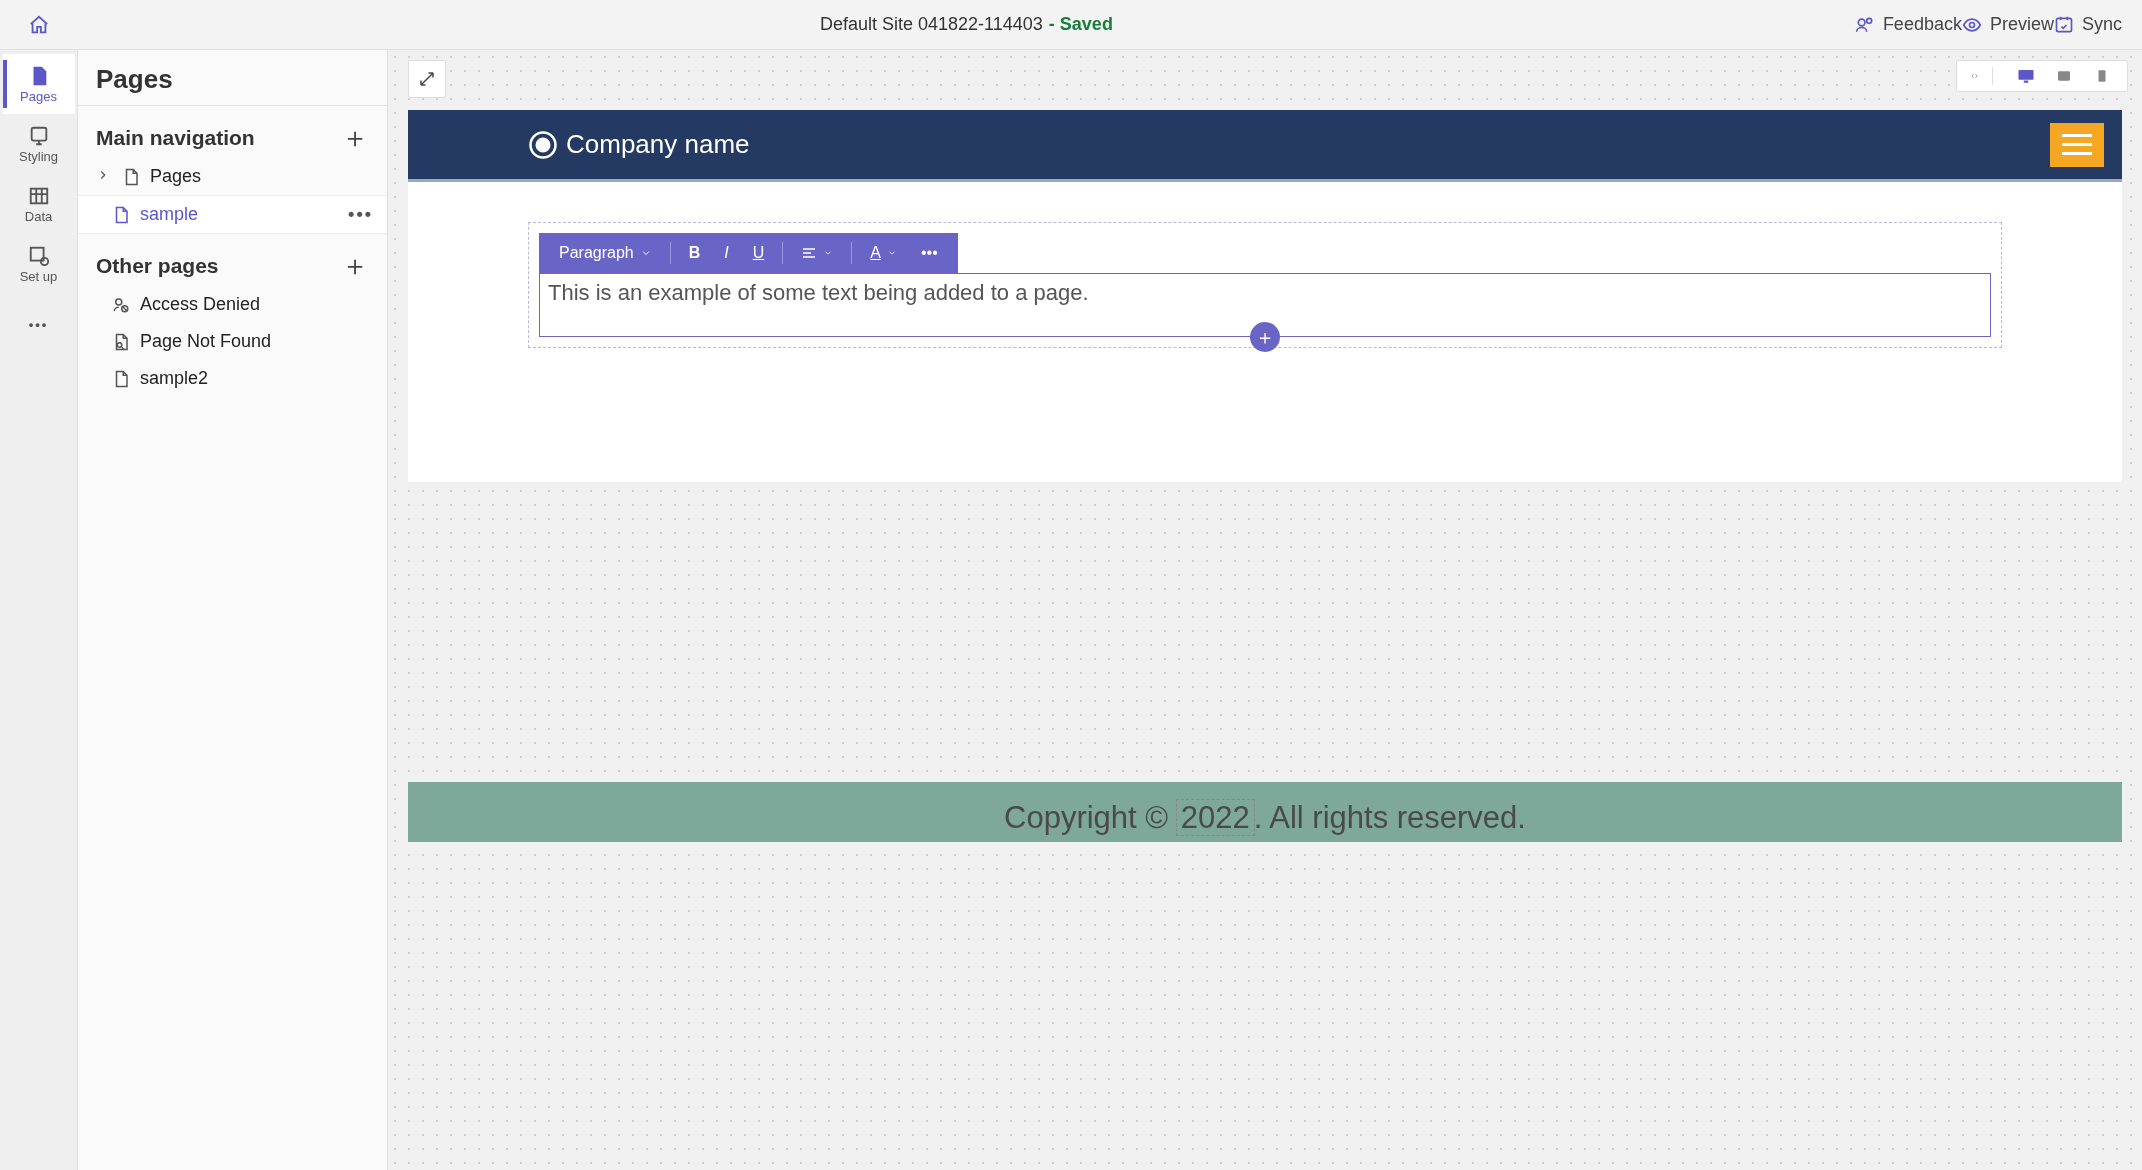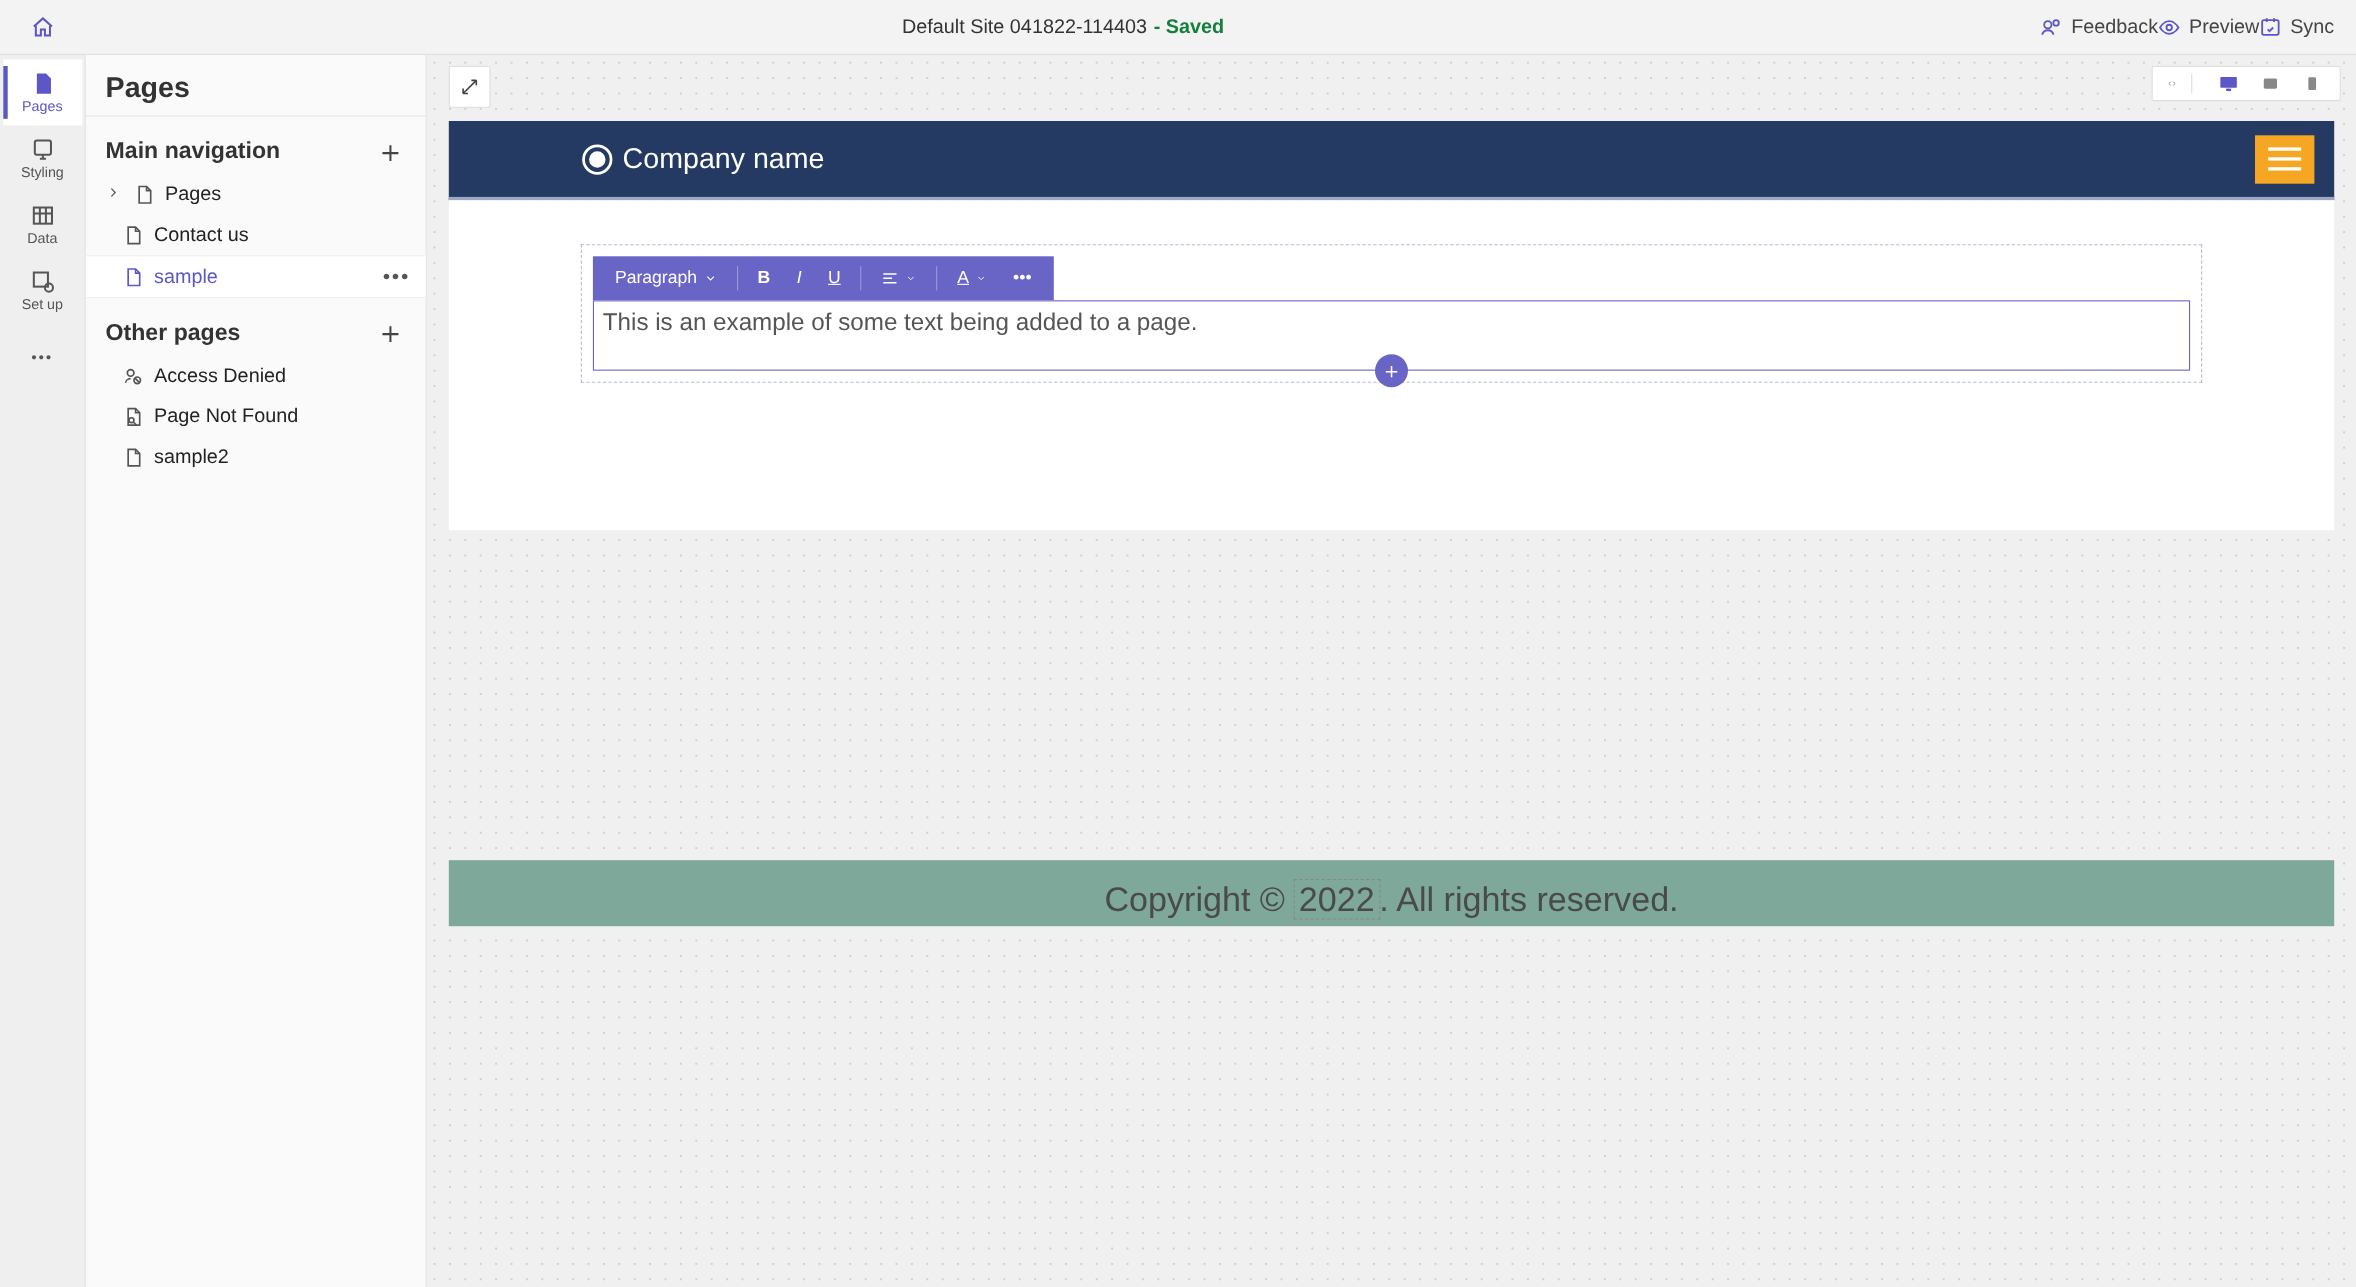--- a/index.html
+++ b/index.html
@@ -378,29 +378,20 @@
       </span>
       <span class="icon">
         <svg width="18" height="18" viewBox="0 0 24 24" fill="none" stroke="currentColor" stroke-width="2">
             <path d="M6 2h9l5 5v15H6z"></path>
             <path d="M15 2v5h5"></path>
           </svg>
       </span>
       <span>Pages</span>
     </div>
 
-    <div class="tree-item level-3">
-      <span class="icon">
-        <svg width="18" height="18" viewBox="0 0 24 24" fill="none" stroke="currentColor" stroke-width="2">
-            <path d="M6 2h9l5 5v15H6z"></path>
-            <path d="M15 2v5h5"></path>
-          </svg>
-      </span>
-      <span>Contact us</span>
-    </div>
 
     <div class="tree-item level-3 active">
       <span class="icon">
         <svg width="18" height="18" viewBox="0 0 24 24" fill="none" stroke="currentColor" stroke-width="2">
             <path d="M6 2h9l5 5v15H6z"></path>
             <path d="M15 2v5h5"></path>
           </svg>
       </span>
       <span>sample</span>
       <span class="more">•••</span>

